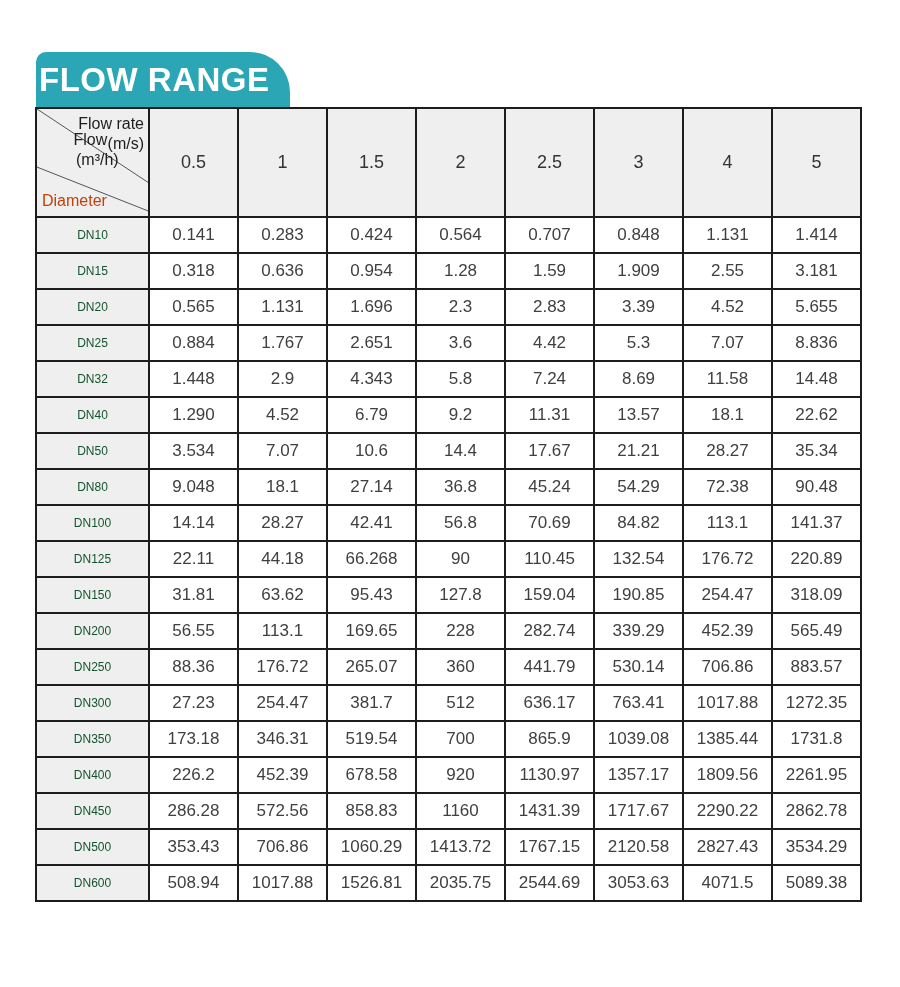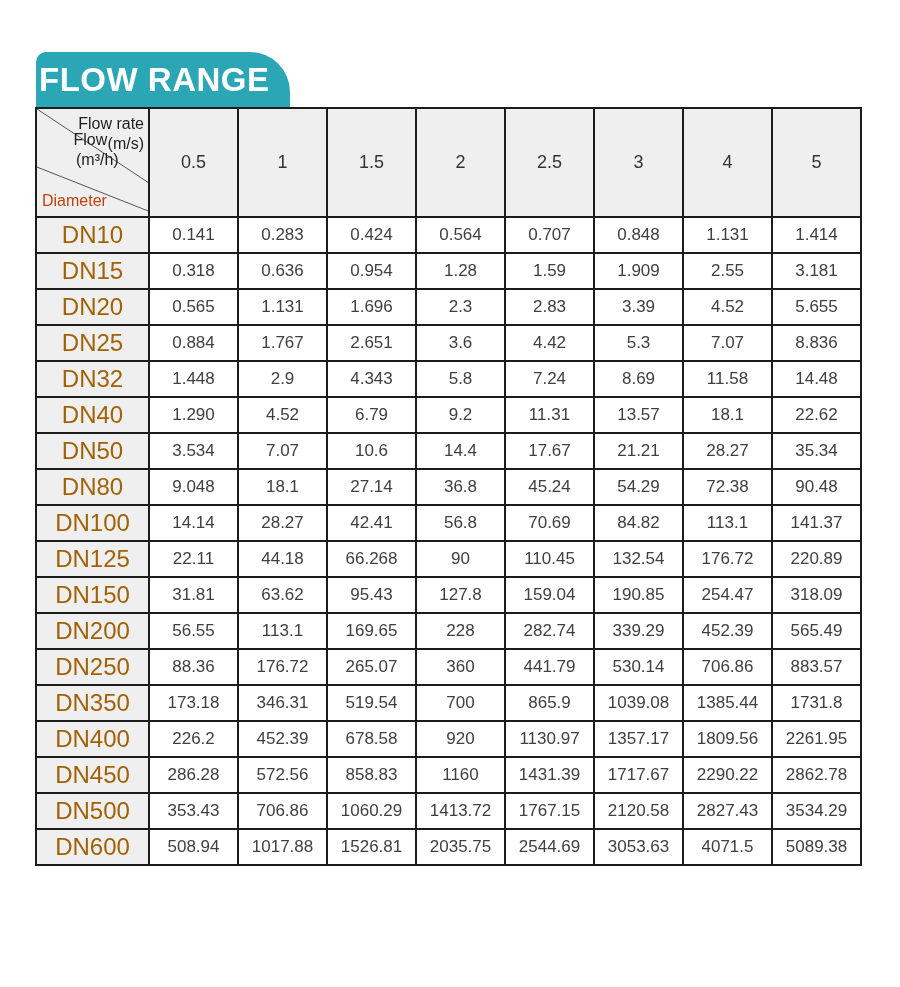--- a/index.html
+++ b/index.html
@@ -50,22 +50,22 @@
   }
   thead th {
     height: 107px;
     background: #efefef;
     font-size: 18px;
     color: #333333;
   }
   tbody tr { height: 36px; }
   tbody th {
     background: #efefef;
-    font-size: 24px;
-    color: #a16207;
+    font-size: 12px;
+    color: #14532d;
   }
   tbody td {
     background: #ffffff;
     font-size: 17px;
     color: #404040;
   }
   
   th.corner {
     position: relative;
     padding: 0;
@@ -289,20 +289,31 @@
           <td>88.36</td>
           <td>176.72</td>
           <td>265.07</td>
           <td>360</td>
           <td>441.79</td>
           <td>530.14</td>
           <td>706.86</td>
           <td>883.57</td>
         </tr>
         <tr>
+          <th>DN300</th>
+          <td>27.23</td>
+          <td>254.47</td>
+          <td>381.7</td>
+          <td>512</td>
+          <td>636.17</td>
+          <td>763.41</td>
+          <td>1017.88</td>
+          <td>1272.35</td>
+        </tr>
+        <tr>
           <th>DN350</th>
           <td>173.18</td>
           <td>346.31</td>
           <td>519.54</td>
           <td>700</td>
           <td>865.9</td>
           <td>1039.08</td>
           <td>1385.44</td>
           <td>1731.8</td>
         </tr>

